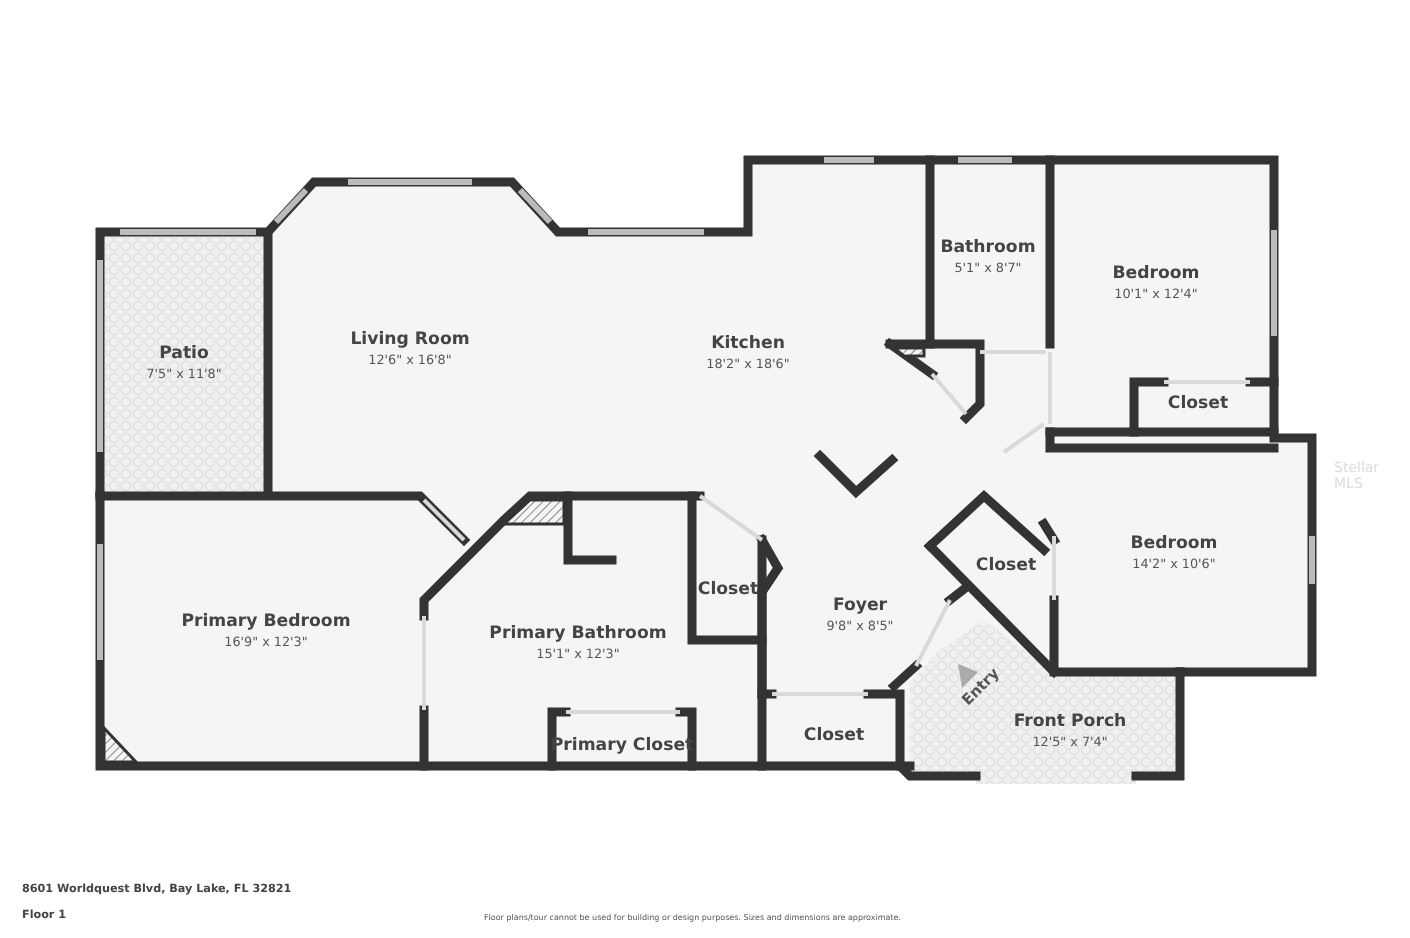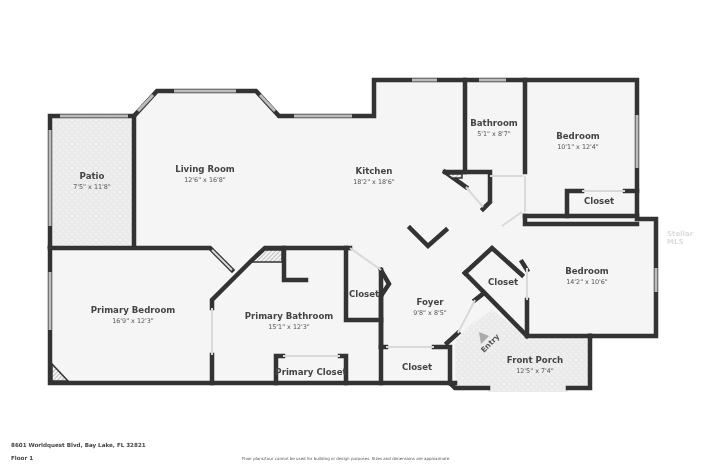--- a/index.html
+++ b/index.html
@@ -10,21 +10,21 @@
   .wall { fill:none; stroke:#333333; stroke-width:4.5; stroke-linecap:square; stroke-linejoin:miter; }
   .win { stroke:#bbbbbb; stroke-width:3; fill:none; }
   .door { stroke:#d9d9d9; stroke-width:2; fill:none; }
   .hatch { fill:url(#hatch); stroke:#333; stroke-width:1.5; }
   .rname { font-family:"DejaVu Sans", sans-serif; font-size:8.6px; fill:#444444; font-weight:bold; text-anchor:middle; }
   .rdim { font-family:"DejaVu Sans", sans-serif; font-size:6.4px; fill:#555555; text-anchor:middle; }
   .footer { position:absolute; font-family:"DejaVu Sans", sans-serif; color:#444; font-weight:bold; }
   #addr { left:11px; top:442px; font-size:5.6px; }
   #floor { left:11px; top:455px; font-size:5.6px; }
   #disclaimer { left:242px; top:456px; font-size:4px; font-weight:normal; color:#555; }
-  #watermark { left:667px; top:230px; font-size:7px; color:#dcdcdc; font-weight:bold; }
+  #watermark { left:667px; top:230px; font-size:7px; color:#dcdcdc; font-weight:normal; }
 </style>
 </head>
 <body>
 
 <svg id="plan" viewBox="0 0 705 469" xmlns="http://www.w3.org/2000/svg">
   <defs>
     <pattern id="tiles" width="6" height="6" patternUnits="userSpaceOnUse">
       <rect width="6" height="6" fill="#f0f0f0"></rect>
       <circle cx="3" cy="3" r="2.3" fill="none" stroke="#dddddd" stroke-width="0.6"></circle>
     </pattern>

